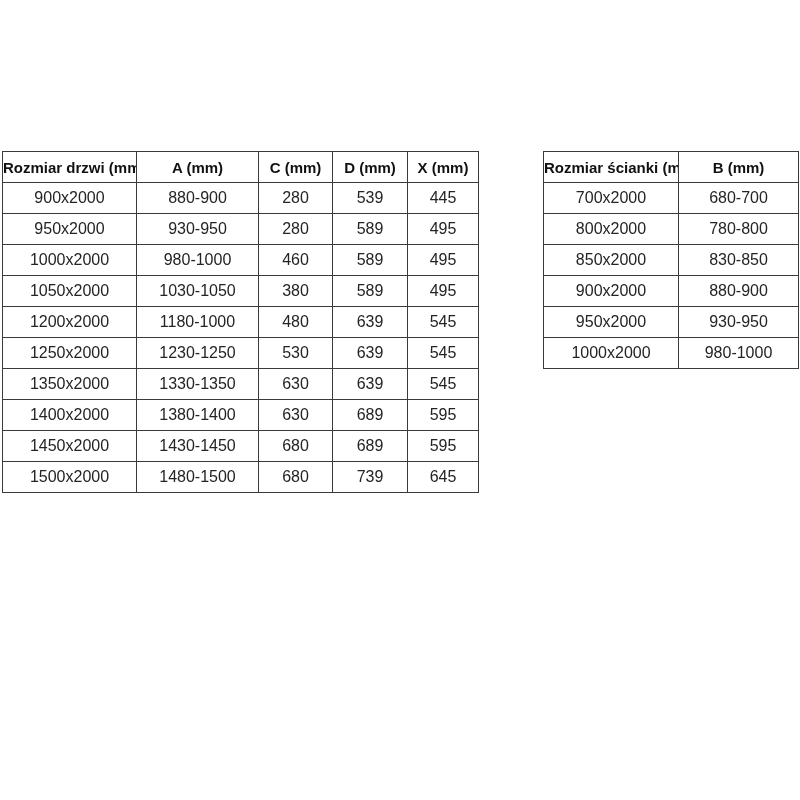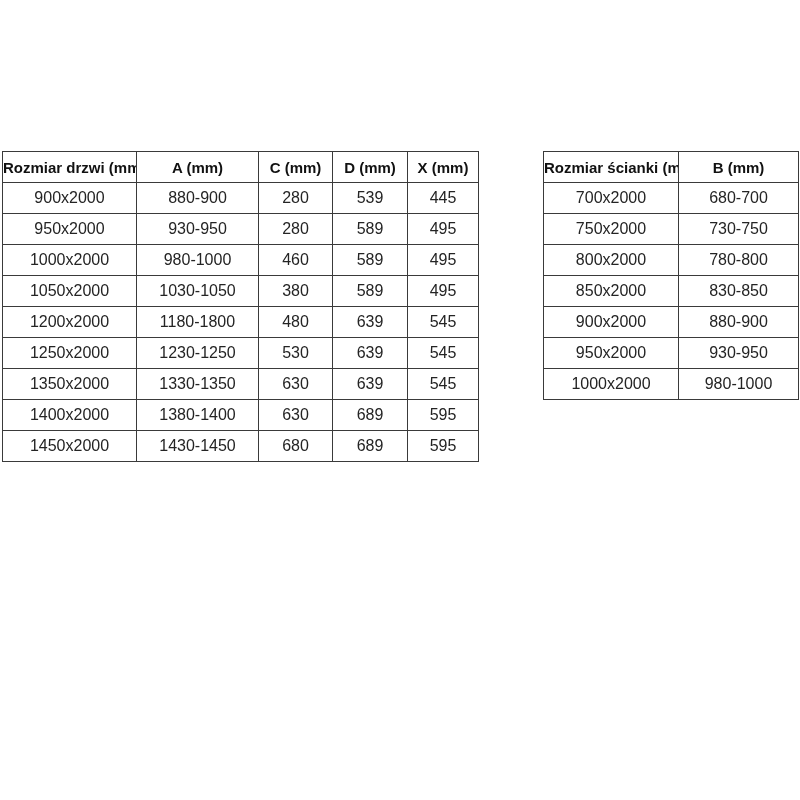--- a/index.html
+++ b/index.html
@@ -94,21 +94,21 @@
       </tr>
       <tr>
         <td>1050x2000</td>
         <td>1030-1050</td>
         <td>380</td>
         <td>589</td>
         <td>495</td>
       </tr>
       <tr>
         <td>1200x2000</td>
-        <td>1180-1800</td>
+        <td>1180-1000</td>
         <td>480</td>
         <td>639</td>
         <td>545</td>
       </tr>
       <tr>
         <td>1250x2000</td>
         <td>1230-1250</td>
         <td>530</td>
         <td>639</td>
         <td>545</td>
@@ -127,42 +127,45 @@
         <td>689</td>
         <td>595</td>
       </tr>
       <tr>
         <td>1450x2000</td>
         <td>1430-1450</td>
         <td>680</td>
         <td>689</td>
         <td>595</td>
       </tr>
+      <tr>
+        <td>1500x2000</td>
+        <td>1480-1500</td>
+        <td>680</td>
+        <td>739</td>
+        <td>645</td>
+      </tr>
     </tbody>
 </table>
 
 <table id="wall-table" class="spec-table">
   <colgroup>
     <col style="width:135px">
     <col style="width:120px">
   </colgroup>
   <thead>
     <tr>
         <th>Rozmiar ścianki (mm)</th>
         <th>B (mm)</th>
       </tr>
   </thead>
   <tbody>
       <tr>
         <td>700x2000</td>
         <td>680-700</td>
-      </tr>
-      <tr>
-        <td>750x2000</td>
-        <td>730-750</td>
       </tr>
       <tr>
         <td>800x2000</td>
         <td>780-800</td>
       </tr>
       <tr>
         <td>850x2000</td>
         <td>830-850</td>
       </tr>
       <tr>

